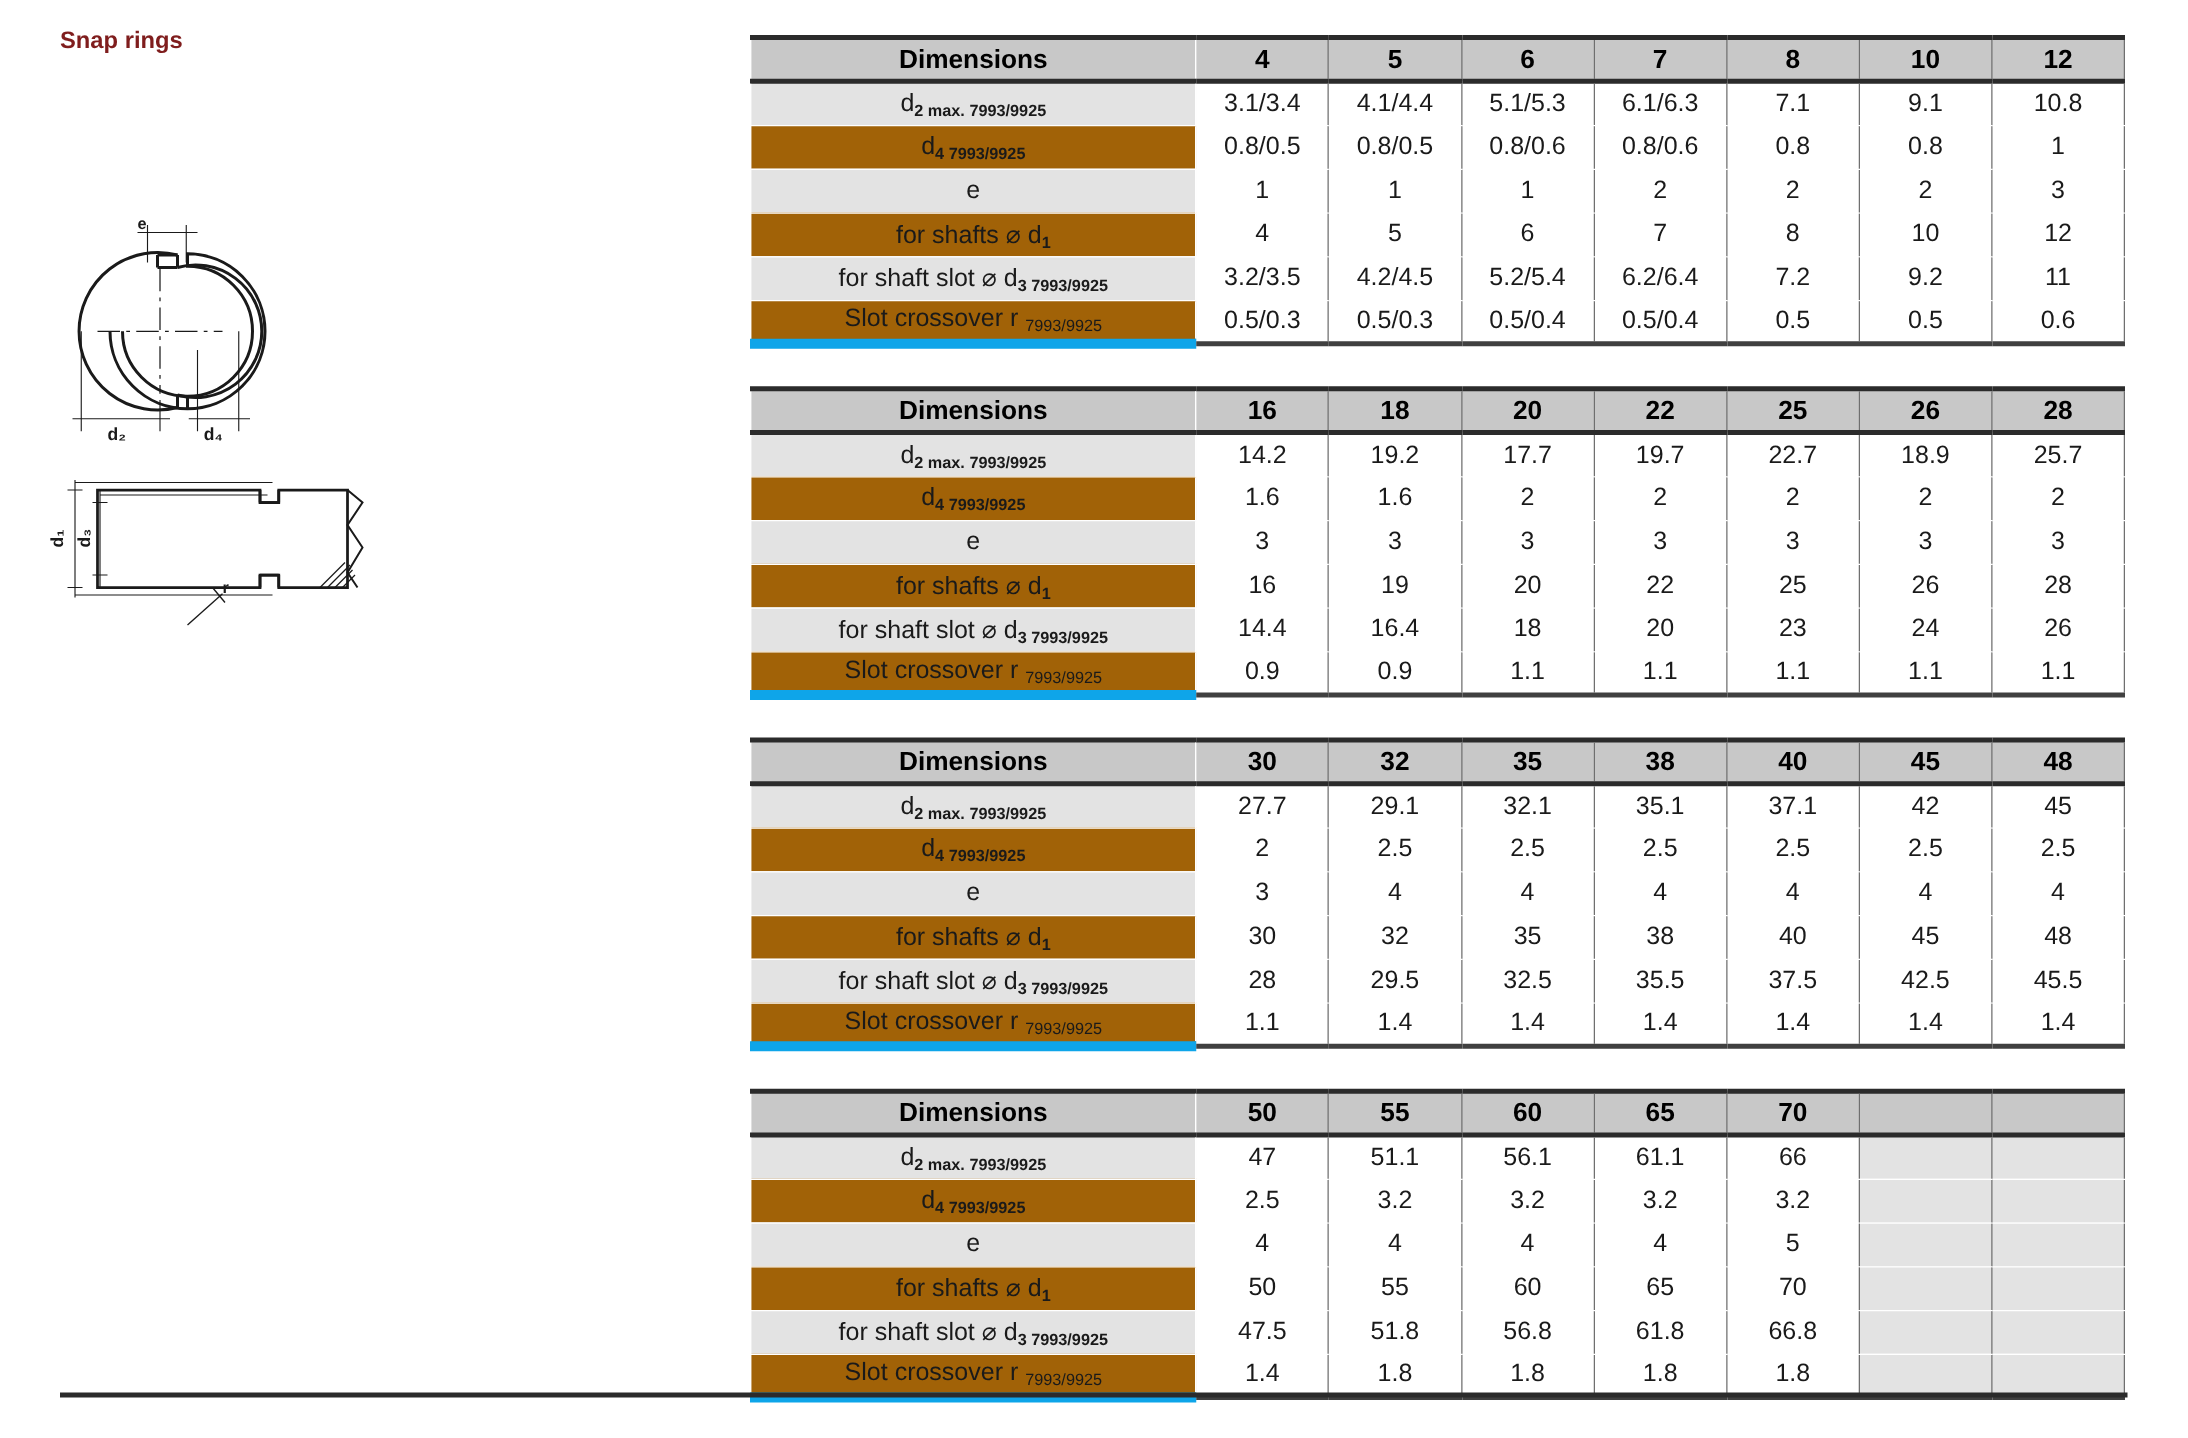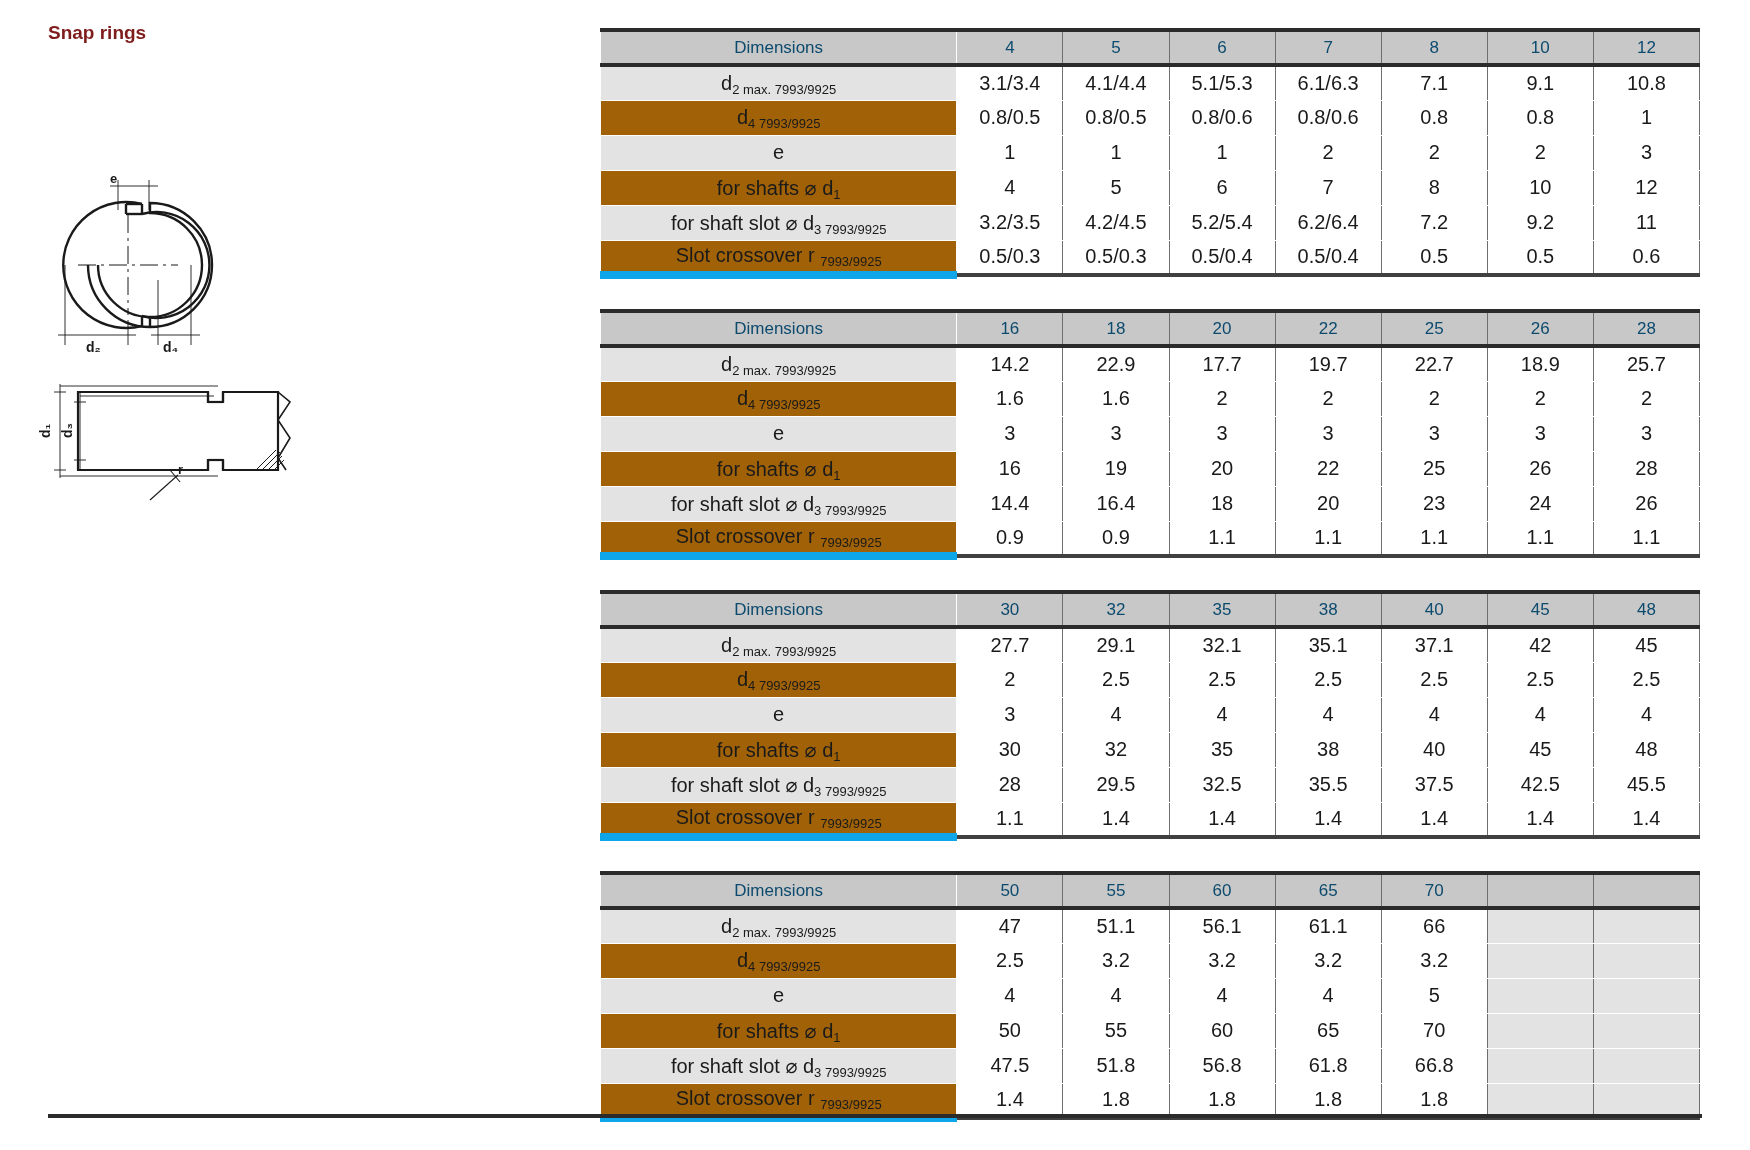--- a/index.html
+++ b/index.html
@@ -74,25 +74,25 @@
     border: 1px solid #ffffff;
     height: 35px;
     text-align: center;
     vertical-align: middle;
     font-size: 20px;
     padding: 0 4px;
     box-sizing: border-box;
   }
   table.dim thead th {
     background: #c8c8c8;
-    font-weight: normal;
-    font-size: 17px;
+    font-weight: bold;
+    font-size: 21px;
     border-top: 4px solid #2b2b2b;
     border-bottom: 4px solid #2b2b2b;
-    color: #0c4a6e;
+    color: #000000;
   }
   table.dim thead th.hdr-label { text-align: center; }
   table.dim tbody td.lbl {
     background: #e3e3e3;
     text-align: center;
     font-size: 20px;
     white-space: nowrap;
   }
   table.dim tbody tr.alt td.lbl { background: #a16207; }
   table.dim tbody td.val {
@@ -115,20 +115,21 @@
   }
   table.dim thead th.val-hdr {
     border-left: 1px solid #6f6f6f;
     border-right: 1px solid #6f6f6f;
   }
   sub {
     font-size: 13px;
     vertical-align: baseline;
     position: relative;
     top: 4px;
+    font-weight: bold;
   }
   .sm {
     font-size: 13px;
     position: relative;
     top: 4px;
   }
   .footer-rule {
     position: absolute;
     left: 48px;
     right: 48px;
@@ -335,21 +336,21 @@
             <th class="val-hdr">22</th>
             <th class="val-hdr">25</th>
             <th class="val-hdr">26</th>
             <th class="val-hdr">28</th>
           </tr>
         </thead>
         <tbody>
           <tr class="">
             <td class="lbl">d<sub>2 max. 7993/9925</sub></td>
             <td class="val">14.2</td>
-            <td class="val">22.9</td>
+            <td class="val">19.2</td>
             <td class="val">17.7</td>
             <td class="val">19.7</td>
             <td class="val">22.7</td>
             <td class="val">18.9</td>
             <td class="val">25.7</td>
           </tr>
           <tr class="alt">
             <td class="lbl">d<sub>4 7993/9925</sub></td>
             <td class="val">1.6</td>
             <td class="val">1.6</td>

